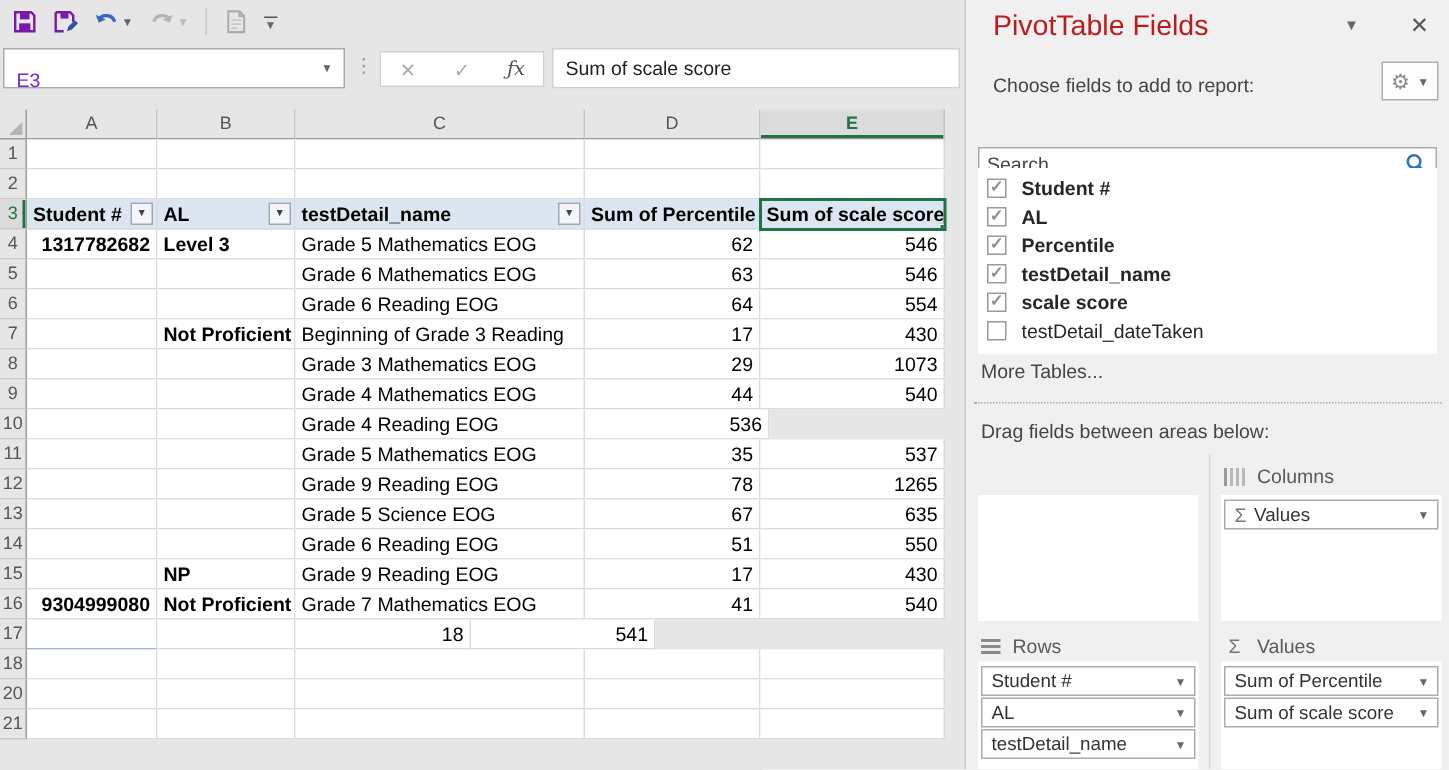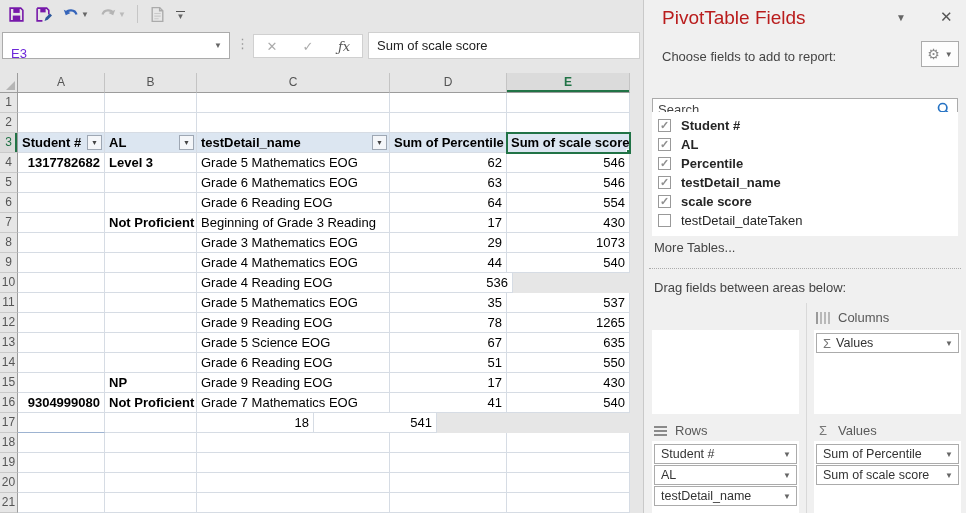--- a/index.html
+++ b/index.html
@@ -292,28 +292,20 @@
       </div>
       <div class="grow">
         <div class="rowhead c0">18</div>
         <div class="cell c1"></div>
         <div class="cell c2"></div>
         <div class="cell c3"></div>
         <div class="cell c4"></div>
         <div class="cell c5"></div>
       </div>
       <div class="grow">
-        <div class="rowhead c0">19</div>
-        <div class="cell c1"></div>
-        <div class="cell c2"></div>
-        <div class="cell c3"></div>
-        <div class="cell c4"></div>
-        <div class="cell c5"></div>
-      </div>
-      <div class="grow">
         <div class="rowhead c0">20</div>
         <div class="cell c1"></div>
         <div class="cell c2"></div>
         <div class="cell c3"></div>
         <div class="cell c4"></div>
         <div class="cell c5"></div>
       </div>
       <div class="grow">
         <div class="rowhead c0">21</div>
         <div class="cell c1"></div>

